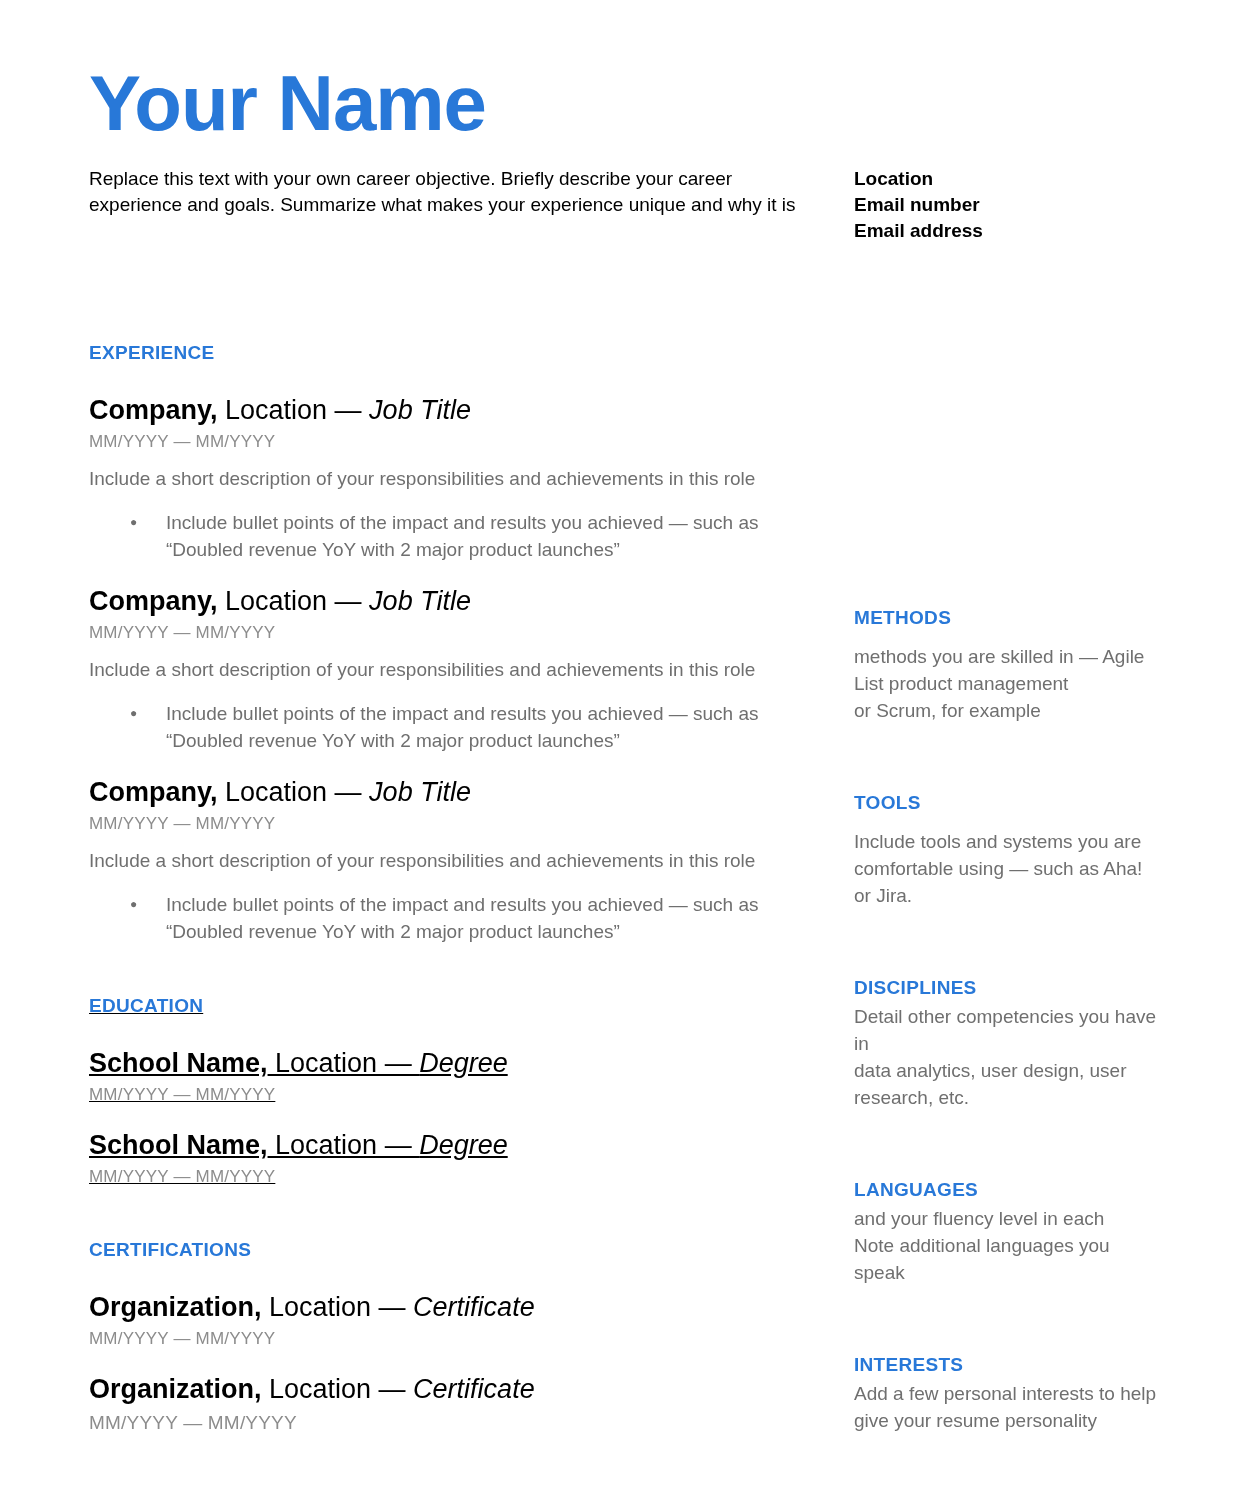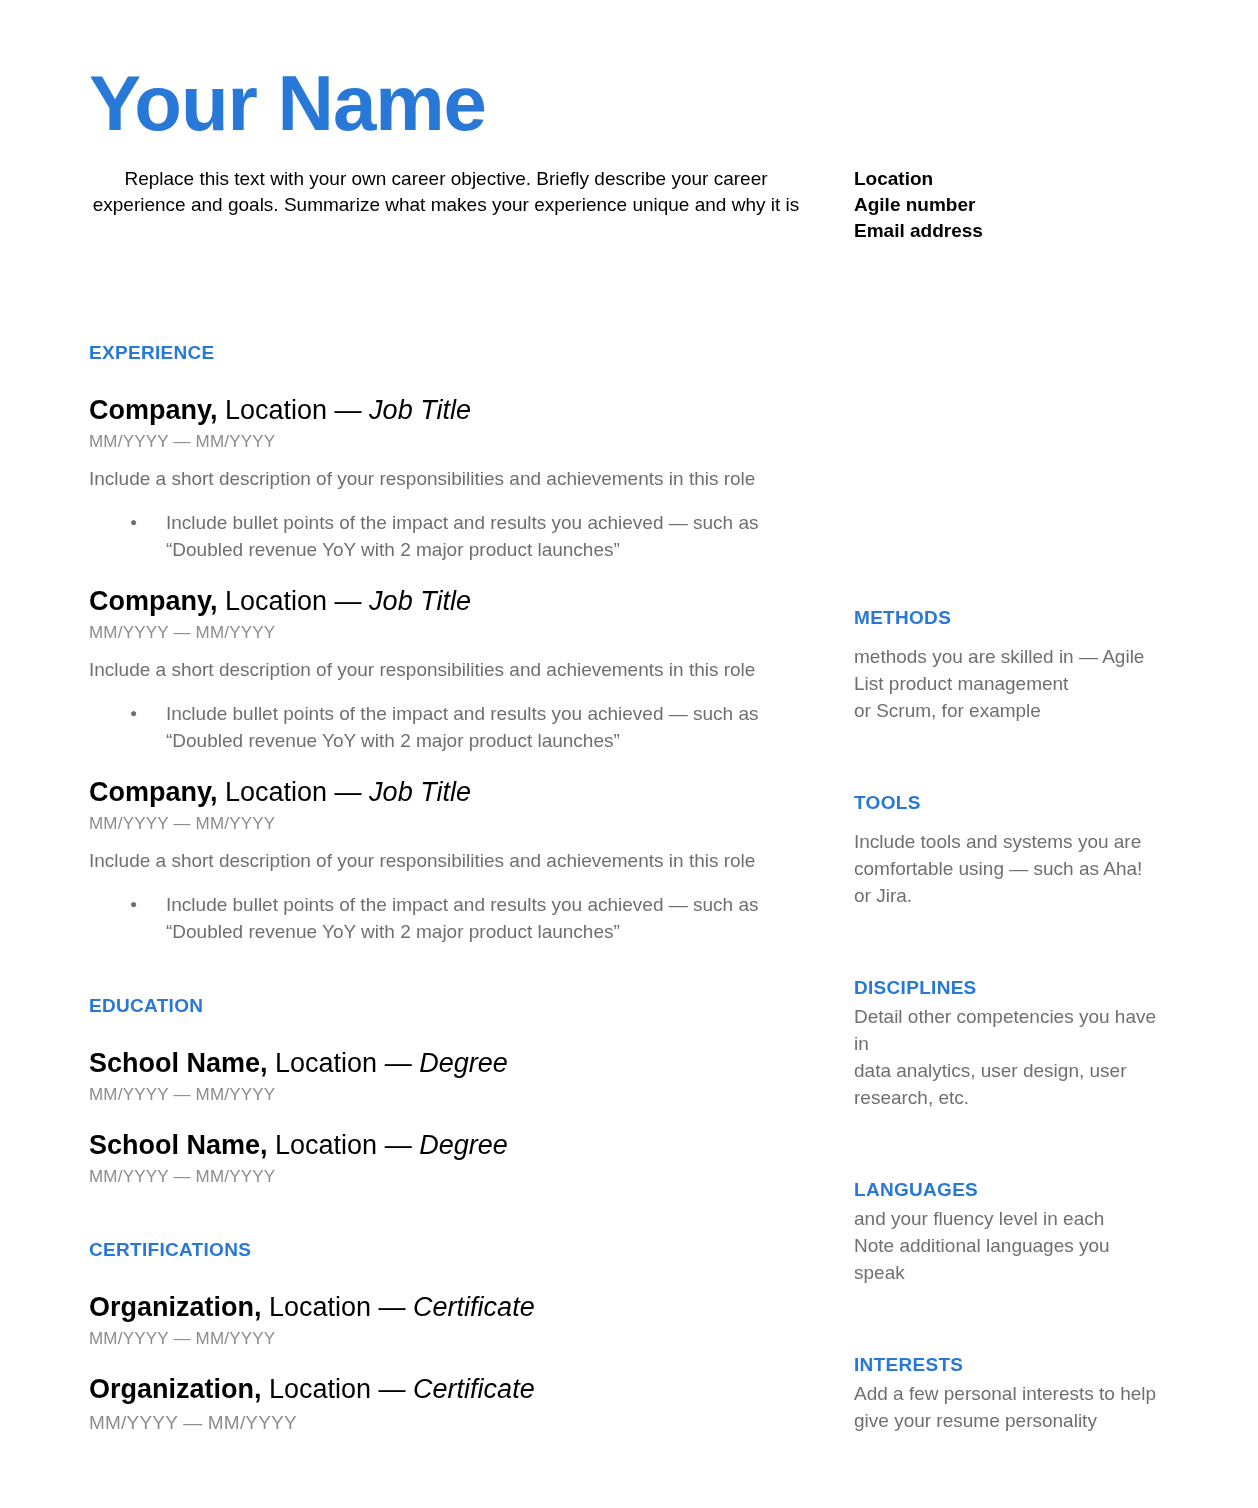--- a/index.html
+++ b/index.html
@@ -14,30 +14,30 @@
     background:#ffffff;
     padding:64px 93px 30px 89px;
     font-family:"Liberation Sans","DejaVu Sans",sans-serif;
     color:#000;
   }
   .name{
     margin:0;font-size:78px;line-height:78px;font-weight:700;color:var(--accent);
     letter-spacing:-1px;
   }
   .header-row{display:flex;justify-content:space-between;align-items:flex-start;margin-top:24px;}
-  .objective{width:714px;font-size:19px;line-height:26px;color:#000;text-align:center;}
+  .objective{width:714px;font-size:19px;line-height:26px;color:#000;}
   .contact{width:311px;font-size:19px;line-height:26px;font-weight:700;color:#000;}
   .main-row{display:flex;justify-content:space-between;align-items:flex-end;margin-top:98px;}
   .left-col{width:681px;}
   .right-col{width:311px;}
   .sec-label{
     margin:0 0 32px 0;font-size:19px;font-weight:700;color:var(--accent);
     letter-spacing:0.3px;line-height:22px;
   }
-  .section-edu{margin-top:50px;}
+  .section-edu{margin-top:50px;text-decoration:underline;}
   .section-cert{margin-top:52px;}
   .entry{margin-bottom:24px;}
   .entry:last-child{margin-bottom:0;}
   .entry-title{font-size:27px;line-height:28px;margin:0 0 8px 0;color:#000;}
   .entry-title .bold{font-weight:700;}
   .entry-title .italic{font-style:italic;}
   .entry-dates{font-size:17px;line-height:20px;color:var(--gray-date);margin:0 0 13px 0;letter-spacing:0.2px;}
   .entry-dates.date-lg{font-size:19px;line-height:23px;}
   .edu-entry{margin-bottom:26px;}
   .edu-entry .entry-dates{margin-bottom:0;}
@@ -58,21 +58,21 @@
 
   <h1 class="name">Your Name</h1>
 
   <div class="header-row">
     <div class="objective">
       <div>Replace this text with your own career objective. Briefly describe your career</div>
       <div>experience and goals. Summarize what makes your experience unique and why it is</div>
     </div>
     <div class="contact">
       <div>Location</div>
-      <div>Agile number</div>
+      <div>Email number</div>
       <div>Email address</div>
     </div>
   </div>
 
   <div class="main-row">
 
     <div class="left-col">
 
       <section>
         <h2 class="sec-label">EXPERIENCE</h2>

